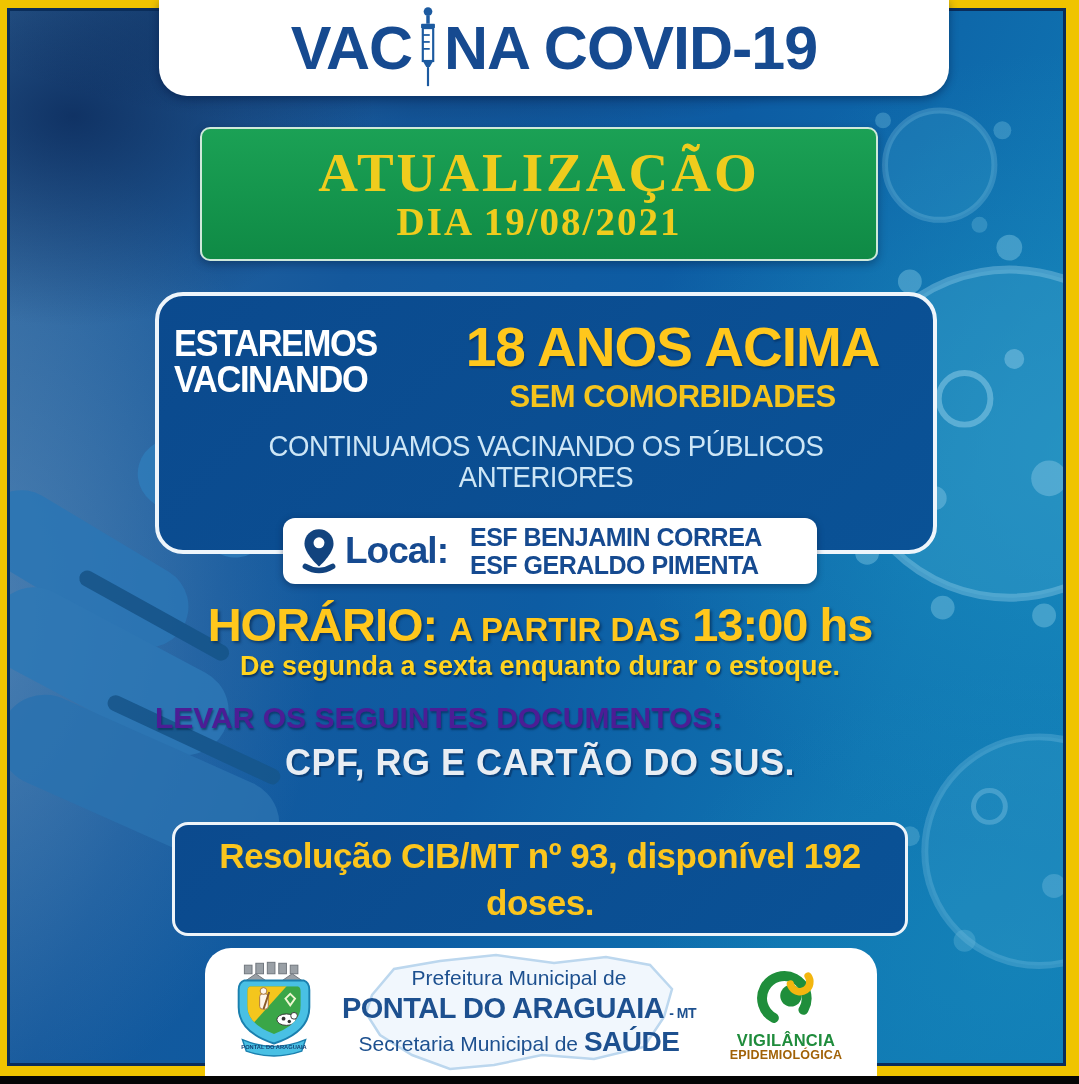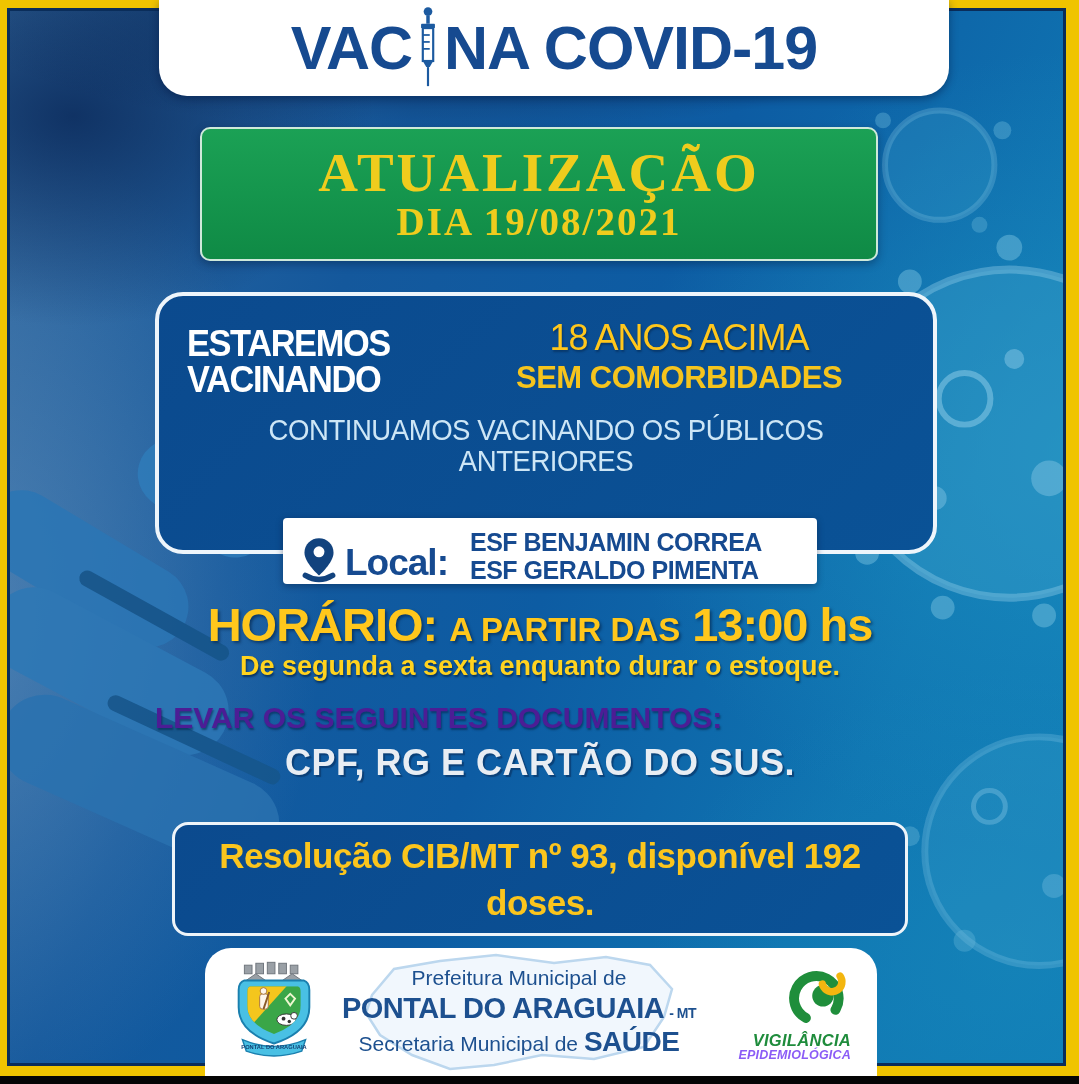--- a/index.html
+++ b/index.html
@@ -57,47 +57,47 @@
     font-size:39px;color:#efcc1d;letter-spacing:2px;line-height:1.1;
   }
   
   .main-panel{
     position:absolute;left:155px;top:292px;width:782px;height:262px;
     box-sizing:border-box;
     background:linear-gradient(135deg,#0b4a8e,#0a5296);
     border:4px solid #eef5fb;border-radius:28px;
     z-index:4;
   }
-  .main-row{display:flex;align-items:flex-start;padding:24px 20px 0 28px;gap:40px;}
+  .main-row{display:flex;align-items:flex-start;padding:24px 20px 0 15px;gap:40px;}
   .intro{
     color:#fff;font-weight:700;font-size:37px;line-height:.98;
     letter-spacing:-1.5px;transform:scaleX(.93);transform-origin:left top;
     margin-top:6px;white-space:nowrap;
   }
   .big-col{flex:1;text-align:center;}
   .headline{
-    color:#ffc71c;font-weight:400;font-size:36px;line-height:1;
+    color:#ffc71c;font-weight:700;font-size:55px;line-height:1;
     letter-spacing:-1px;white-space:nowrap;
     text-shadow:1px 2px 2px rgba(4,30,64,.45);
   }
   .subheadline{
     color:#f5c41d;font-weight:700;font-size:31px;margin-top:4px;
     letter-spacing:-0.5px;
   }
   .continuation{
     margin-top:16px;text-align:center;color:#cde6f6;
     font-size:29px;line-height:1.08;letter-spacing:-0.5px;
     transform:scaleX(.95);transform-origin:center top;
   }
   
   .local-pill{
     position:absolute;left:283px;top:518px;width:534px;height:66px;
     box-sizing:border-box;
-    background:#fff;border-radius:4px;
-    display:flex;align-items:flex-end;padding:0 16px;
+    background:#fff;border-radius:12px;
+    display:flex;align-items:center;padding:0 16px;
     box-shadow:0 2px 7px rgba(0,20,50,.4);
     z-index:6;
   }
   .local-label{font-size:37px;font-weight:800;color:#164a90;margin-left:6px;letter-spacing:-1px;}
   .local-sites{
     margin-left:22px;font-size:25px;font-weight:700;color:#164a90;
     line-height:1.12;letter-spacing:-0.5px;
   }
   
   .schedule-line{
@@ -147,23 +147,23 @@
     z-index:7;
   }
   .org-block{flex:1;position:relative;text-align:center;color:#1d508f;}
   .org-map{position:absolute;left:50%;top:50%;transform:translate(-50%,-50%);z-index:0;}
   .org-text{position:relative;z-index:1;line-height:1.18;}
   .org-l1{font-size:21px;}
   .org-l2{font-size:29px;font-weight:800;letter-spacing:-0.5px;white-space:nowrap;}
   .org-l2 .st{font-size:14px;font-weight:700;margin-left:5px;}
   .org-l3{font-size:21px;white-space:nowrap;}
   .org-l3 .emph{font-size:28px;font-weight:800;letter-spacing:-0.5px;}
-  .agency{width:130px;text-align:right;line-height:1.05;font-style:italic;}
+  .agency{width:130px;text-align:center;line-height:1.05;}
   .agency .a1{font-size:16.5px;font-weight:800;color:#1f8c3c;letter-spacing:.3px;}
-  .agency .a2{font-size:12.5px;font-weight:800;color:#8b5cf6;letter-spacing:.2px;}
+  .agency .a2{font-size:12.5px;font-weight:800;color:#a16207;letter-spacing:.2px;}
   
   .black-bar{position:absolute;left:0;bottom:0;width:100%;height:8px;background:#050505;z-index:10;}
 </style>
 </head>
 <body>
 
 <div class="poster">
 
   <div class="canvas">
 

